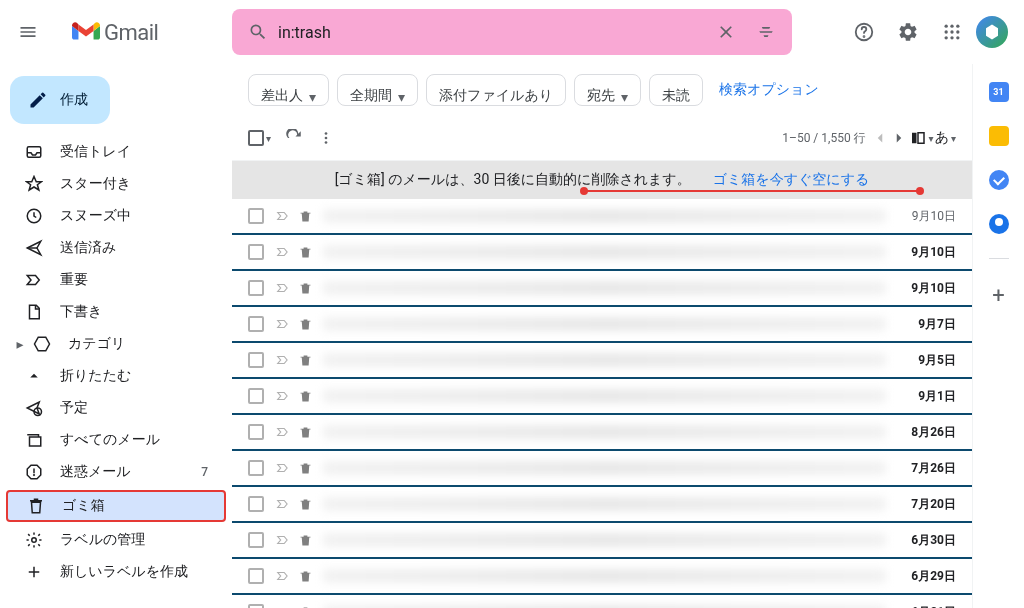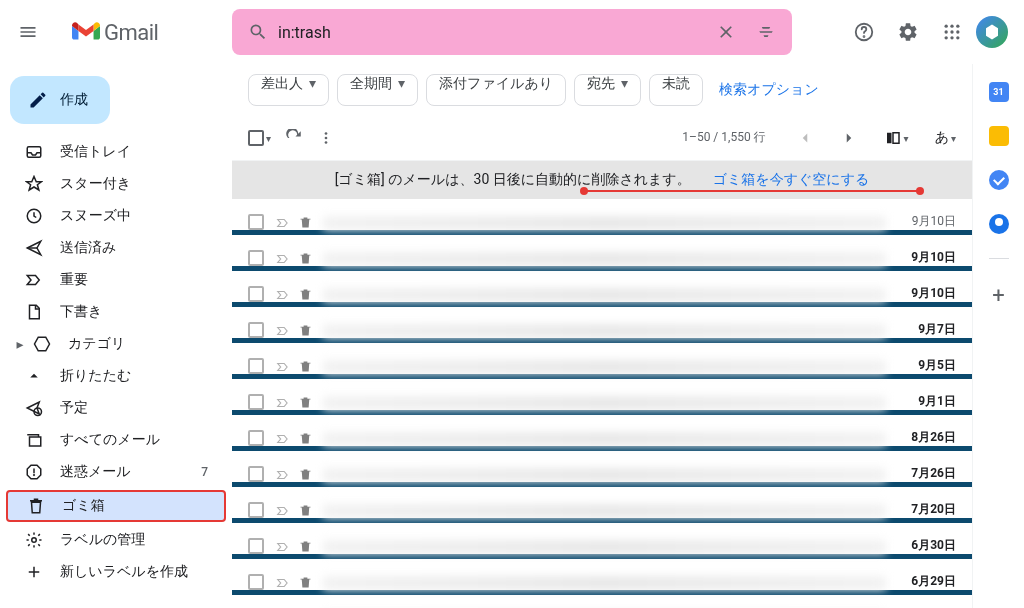--- a/index.html
+++ b/index.html
@@ -25,37 +25,37 @@
 .nav-item { height:32px; display:flex; align-items:center; padding:0 12px 0 24px; border-radius:0 16px 16px 0; margin-right:12px; cursor:pointer; font-size:14px; color:#202124; }
 .nav-item .ni { width:20px; height:20px; margin-right:16px; color:#202124; display:flex; align-items:center; justify-content:center; }
 .nav-item.active { background:#d3e3fd; }
 .nav-item.highlighted { border:2.5px solid #e53935; border-radius:4px; margin:2px 6px 2px 6px; padding-left:18px; }
 .nav-item .count { margin-left:auto; font-size:12px; color:#5f6368; }
 .nav-item.bold { font-weight:500; }
 
 
 .main { flex:1; display:flex; flex-direction:column; }
 .filters { display:flex; gap:8px; padding:10px 12px 10px 16px; align-items:center; }
-.chip { height:32px; border:1px solid #dadce0; border-radius:8px; background:#fff; padding:0 12px; font-size:14px; color:#3c4043; display:flex; align-items:flex-start; gap:6px; cursor:pointer; }
+.chip { height:32px; border:1px solid #dadce0; border-radius:8px; background:#fff; padding:0 12px; font-size:14px; color:#3c4043; display:flex; align-items:flex-end; gap:6px; cursor:pointer; }
 .chip .dd { color:#5f6368; }
 .link { color:#1a73e8; font-size:14px; cursor:pointer; margin-left:8px; }
 .toolbar { height:48px; display:flex; align-items:center; padding:0 16px; border-bottom:1px solid #f1f3f4; }
 .tb-left { display:flex; align-items:center; gap:14px; }
 .ckbox { width:16px; height:16px; border:2px solid #5f6368; border-radius:2px; }
 .ck-wrap { display:flex; align-items:center; gap:2px; }
-.tb-right { margin-left:auto; display:flex; align-items:flex-start; gap:26px; }
+.tb-right { margin-left:auto; display:flex; align-items:center; gap:1px; }
 .pager { font-size:12px; color:#5f6368; margin-right:4px; }
 .lang-pick { display:flex; align-items:center; gap:2px; font-size:14px; color:#202124; }
 .notice-bar { position:relative; height:40px; background:#e5e5e5; display:flex; align-items:center; justify-content:center; gap:14px; font-size:14px; }
 .notice-bar .ntxt { color:#202124; }
 .underline-anno { position:absolute; bottom:7px; left:352px; width:336px; height:2px; background:#e53935; }
 .underline-anno::before, .underline-anno::after { content:''; position:absolute; top:-3px; width:8px; height:8px; background:#e53935; border-radius:50%; }
 .underline-anno::before { left:-4px; } .underline-anno::after { right:-4px; }
 .rows { overflow:hidden; }
-.row { height:36px; display:flex; align-items:flex-end; padding:0 16px; border-bottom:5px solid #0c4a6e; font-size:13px; }
+.row { height:36px; display:flex; align-items:center; padding:0 16px; border-bottom:2px solid #0c4a6e; font-size:13px; }
 .row .ck { width:16px; height:16px; border:2px solid #b0b0b0; border-radius:2px; margin-right:12px; flex-shrink:0; }
 .row .tag { color:#b0b0b0; margin-right:8px; flex-shrink:0; }
 .row .trash-i { color:#808080; margin-right:10px; flex-shrink:0; }
 .row .blur { flex:1; background:linear-gradient(90deg,#f2f2f2,#e8e8e8,#f2f2f2); height:14px; border-radius:2px; filter:blur(4px); margin-right:16px; }
 .row .date { color:#5f6368; font-size:12px; flex-shrink:0; min-width:54px; text-align:right; }
 .row.unread .date { font-weight:700; color:#202124; }
 
 
 .rail { width:52px; display:flex; flex-direction:column; align-items:center; gap:24px; padding-top:18px; border-left:1px solid #f1f3f4; }
 .rail-icon { width:20px; height:20px; border-radius:4px; }

